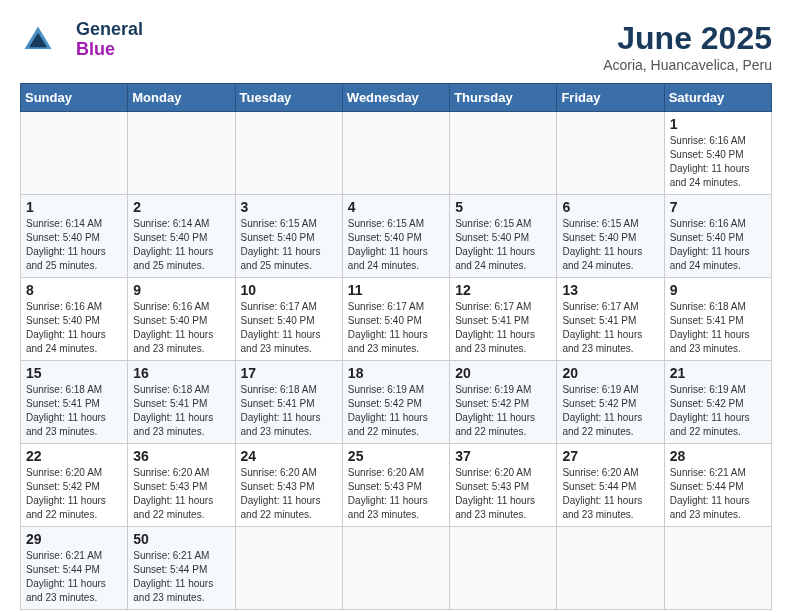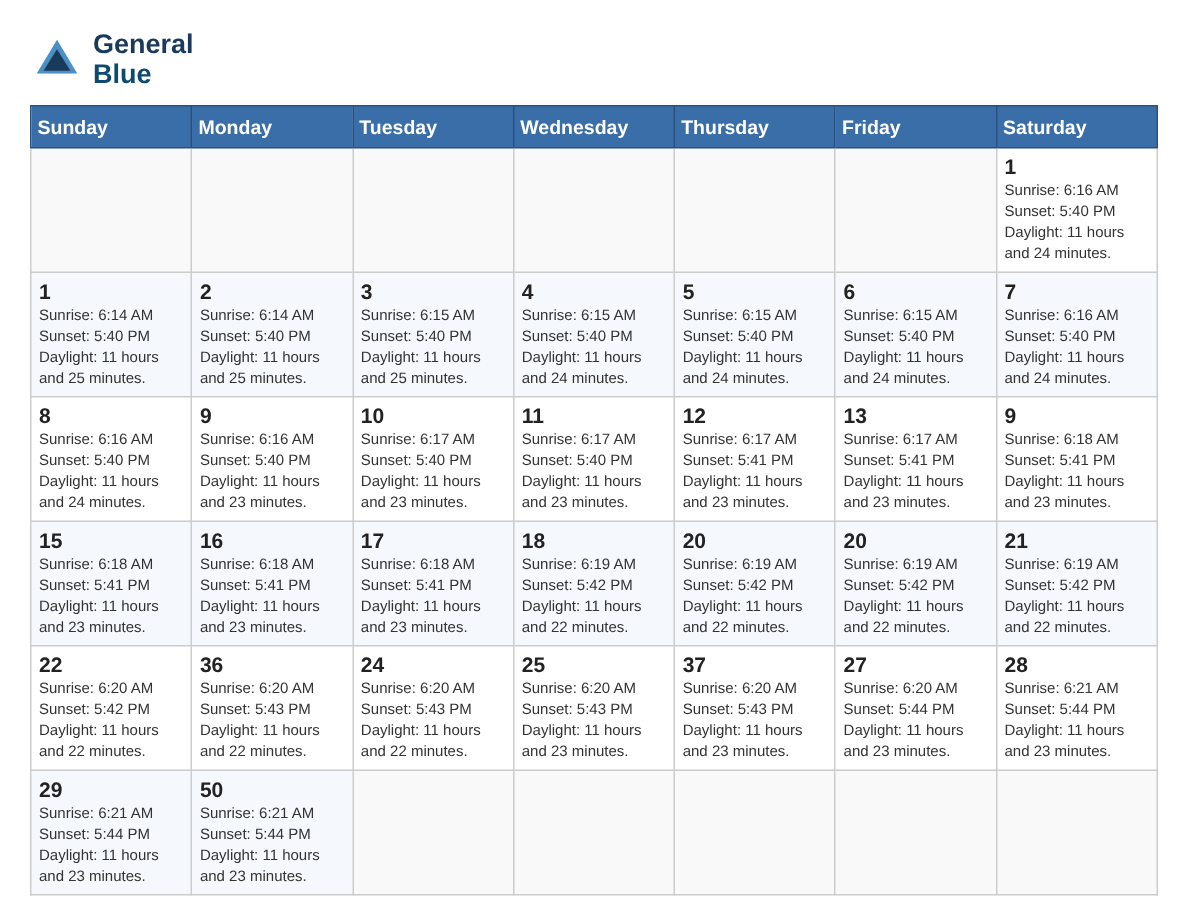--- a/index.html
+++ b/index.html
@@ -12,21 +12,21 @@
     }
     .header-area {
       display: flex;
       justify-content: space-between;
       align-items: flex-start;
       margin-bottom: 10px;
     }
     .logo {
       display: flex;
       align-items: center;
-      gap: 6px;
+      gap: 20px;
     }
     .logo-text {
       font-size: 18px;
       font-weight: bold;
       color: #1a3a5c;
       line-height: 1.1;
     }
     .logo-icon {
       width: 36px;
       height: 36px;
@@ -89,22 +89,26 @@
 <body>
 
 <div class="header-area">
   <div class="logo">
     <svg class="logo-icon" viewBox="0 0 40 40">
       <polygon points="20,5 35,30 5,30" fill="#4a90c4"></polygon>
       <polygon points="20,12 30,28 10,28" fill="#1a3a5c"></polygon>
     </svg>
     <div class="logo-text">
       <div>General</div>
-      <div style="color:#0c4a6e;">Blue</div>
+      <div style="color:#a21caf;">Blue</div>
     </div>
+  </div>
+  <div class="title-area">
+    <div class="month-title">June 2025</div>
+    <div class="location-title">Acoria, Huancavelica, Peru</div>
   </div>
 </div>
 
 <table class="calendar">
   <thead>
     <tr>
 
     <th>Sunday</th>
         <th>Monday</th>
         <th>Tuesday</th>

